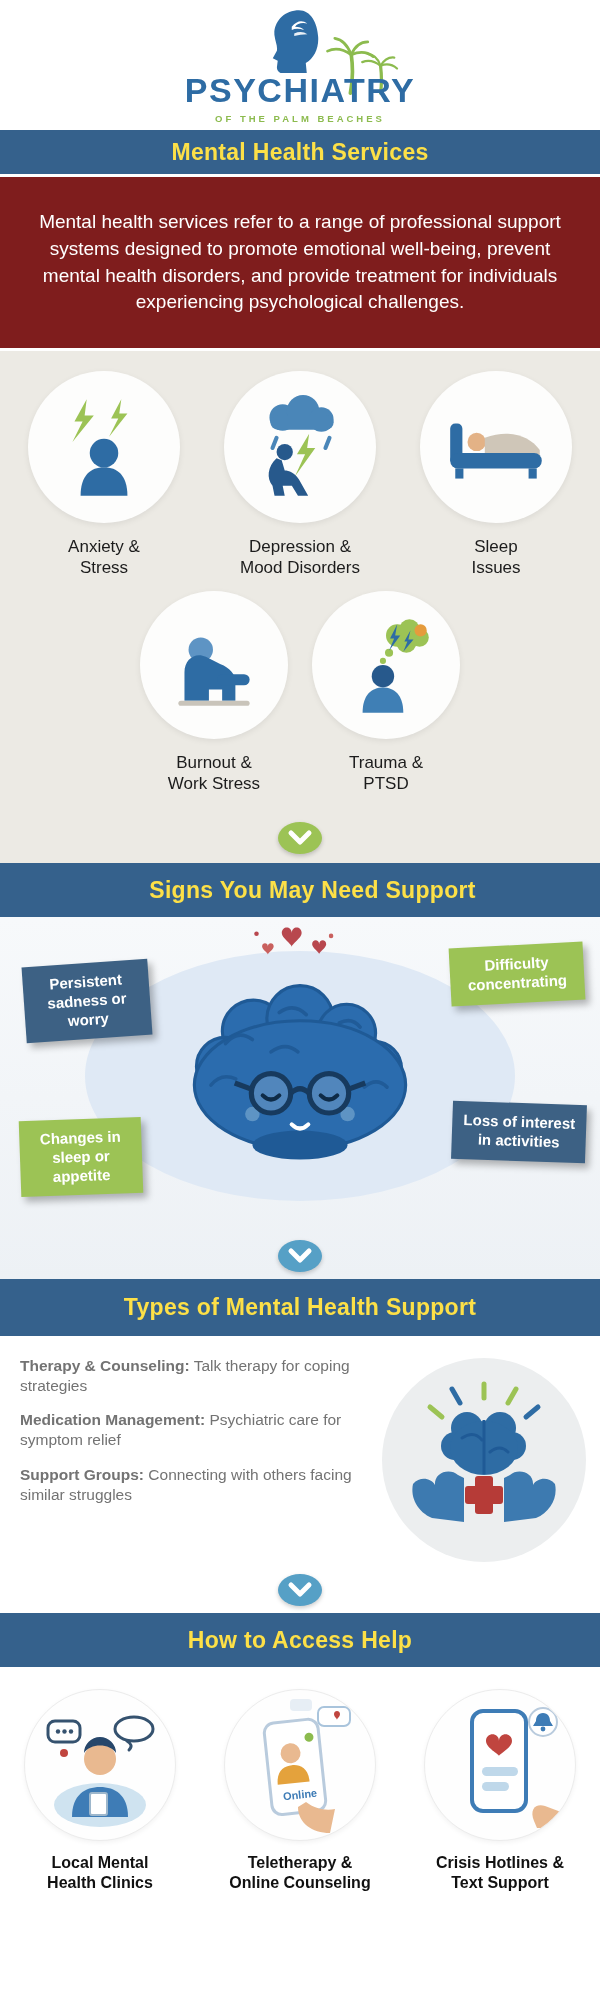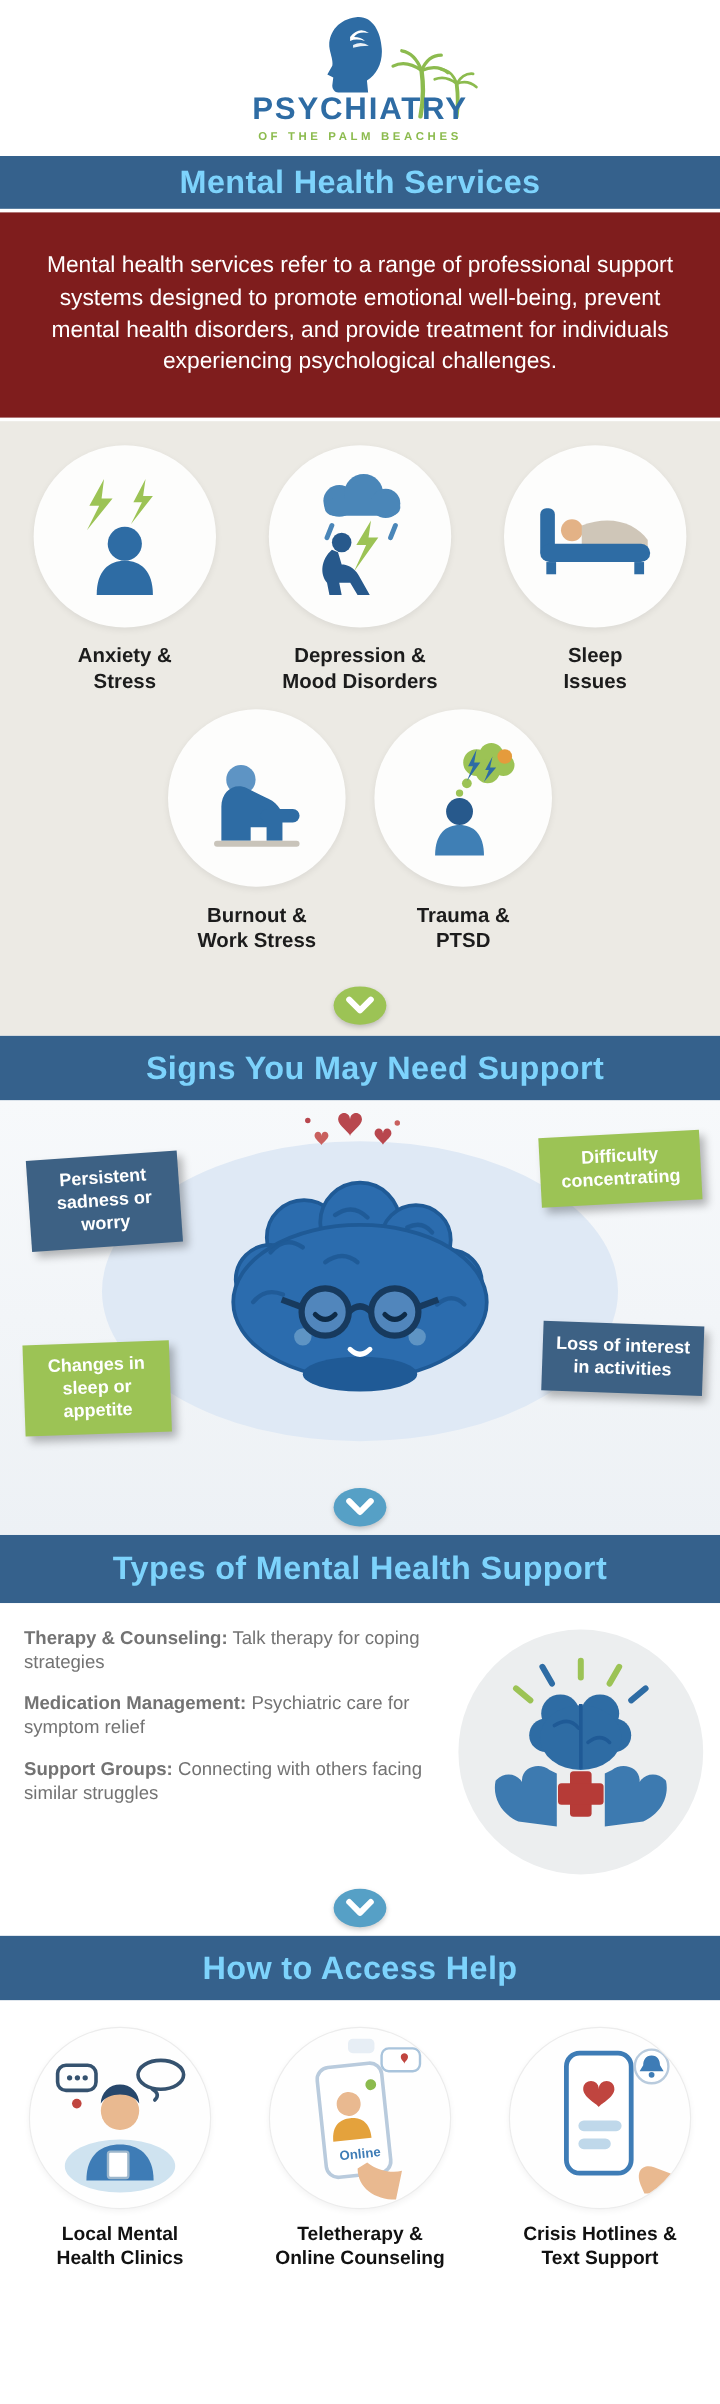--- a/index.html
+++ b/index.html
@@ -5,45 +5,45 @@
   * { margin:0; padding:0; box-sizing:border-box; }
   html,body { background:#ffffff; }
   body { width:600px; font-family:"Liberation Sans", sans-serif; }
   .infographic { position:relative; width:600px; height:2003px; background:#ffffff; overflow:hidden; }
 
   
   .header { height:130px; display:flex; align-items:center; justify-content:center; background:#ffffff; }
   .logo { position:relative; width:260px; text-align:center; }
   .logo-head { display:block; margin:0 auto -2px auto; width:76px; height:66px; }
   .logo-palms { position:absolute; right:22px; top:24px; width:86px; height:64px; z-index:1; }
-  .brand-top { position:relative; z-index:2; font-size:26px; font-weight:bold; color:#2E6CA4; letter-spacing:1.5px; }
+  .brand-top { position:relative; z-index:2; font-size:34px; font-weight:bold; color:#2E6CA4; letter-spacing:1.5px; }
   .brand-bottom { position:relative; z-index:2; font-size:9.5px; font-weight:bold; color:#8CBB4E; letter-spacing:3px; margin-top:3px; }
 
   
-  .banner { background:#35618C; color:#7dd3fc; font-weight:bold; font-size:27px; display:flex; align-items:center; justify-content:center; text-align:center; letter-spacing:0.3px; }
+  .banner { background:#35618C; color:#fde047; font-weight:bold; font-size:23px; display:flex; align-items:center; justify-content:center; text-align:center; letter-spacing:0.3px; }
   .banner-1 { height:44px; margin-bottom:3px; }
   .banner-2 { height:55px; }
   .banner-3 { height:54px;padding-left:25px; }
   .banner-4 { height:57px; }
   .banner-5 { height:54px; }
 
   
   .intro { height:171px; margin-bottom:3px; background:#7f1d1d; color:#fff; display:flex; align-items:center; justify-content:center; }
   .intro p { font-size:19px; line-height:1.4; text-align:center; padding:0 26px; font-weight:500; }
 
   
   .challenges { height:512px; background:#ECEAE4; padding-top:20px; position:relative; }
   .ch-row { display:flex; justify-content:center; }
   .ch-row1 { gap:24px; }
   .ch-row2 { margin-top:12px; }
   .ch-item { width:172px; text-align:center; }
   .ch-circle { width:152px; height:152px; margin:0 auto; background:#FDFDFC; border-radius:50%; display:flex; align-items:center; justify-content:center; box-shadow:0 2px 6px rgba(0,0,0,0.07); }
   .ch-circle svg { width:112px; height:112px; }
   .ch-row2 .ch-circle { width:148px; height:148px; }
-  .ch-label { margin-top:13px; font-size:17px; font-weight:bold; color:#1c1c1c; line-height:1.25; white-space:pre-line; }
+  .ch-label { margin-top:13px; font-size:17px; font-weight:normal; color:#1c1c1c; line-height:1.25; white-space:pre-line; }
   .chev-wrap { position:absolute; left:50%; transform:translateX(-50%); bottom:8px; }
   .chev-wrap svg { display:block; filter:drop-shadow(0 2px 2px rgba(0,0,0,0.2)); }
 
   
   .signs { height:362px; background:linear-gradient(#F7F9FB,#EDF1F5); position:relative; overflow:hidden; }
   .cloud-bg { position:absolute; left:50%; top:34px; transform:translateX(-50%); width:430px; height:250px; background:#DFE9F5; border-radius:50%; }
   .brain-wrap { position:absolute; left:50%; top:4px; transform:translateX(-50%); width:290px; }
   .brain-wrap svg { display:block; width:290px; height:268px; }
   .callout { position:absolute; color:#fff; font-weight:bold; font-size:15px; line-height:1.25; text-align:center; padding:10px 10px; box-shadow:4px 5px 7px rgba(0,0,0,0.28); }
   .callout.navy { background:#3D6184; }

